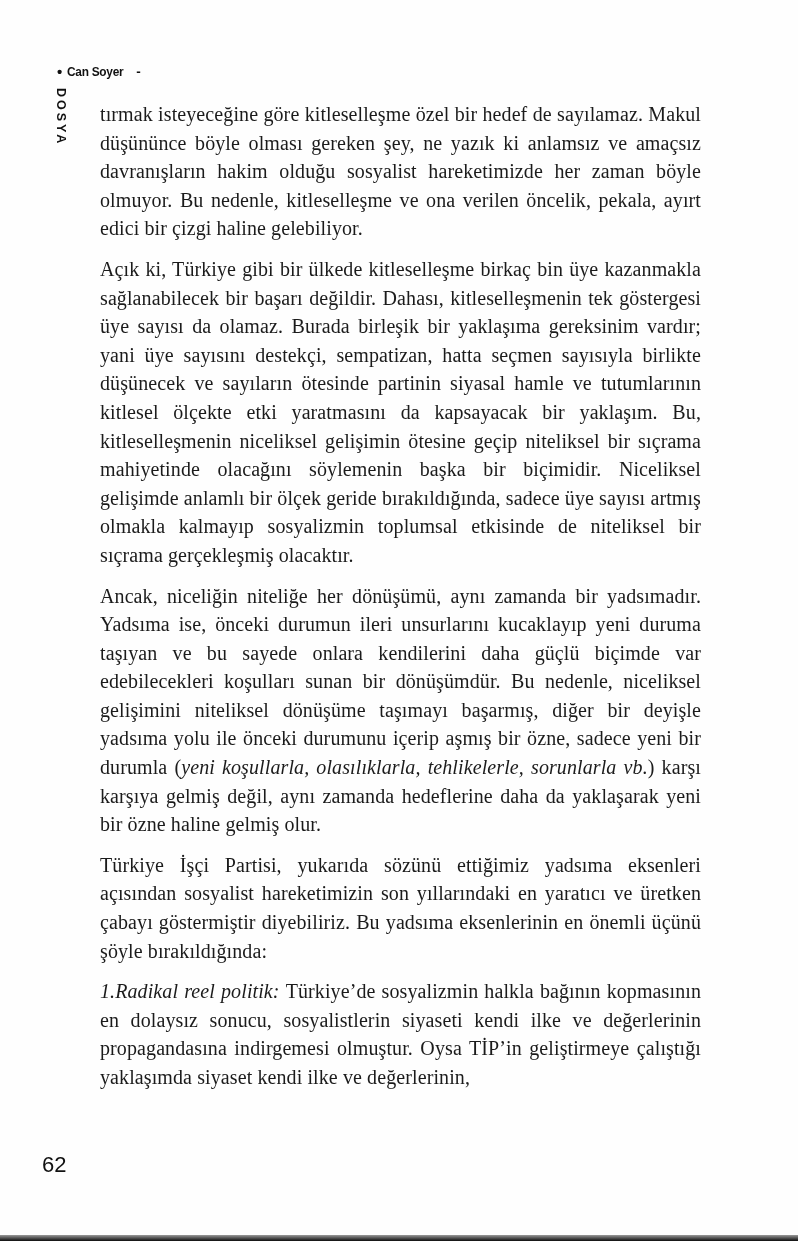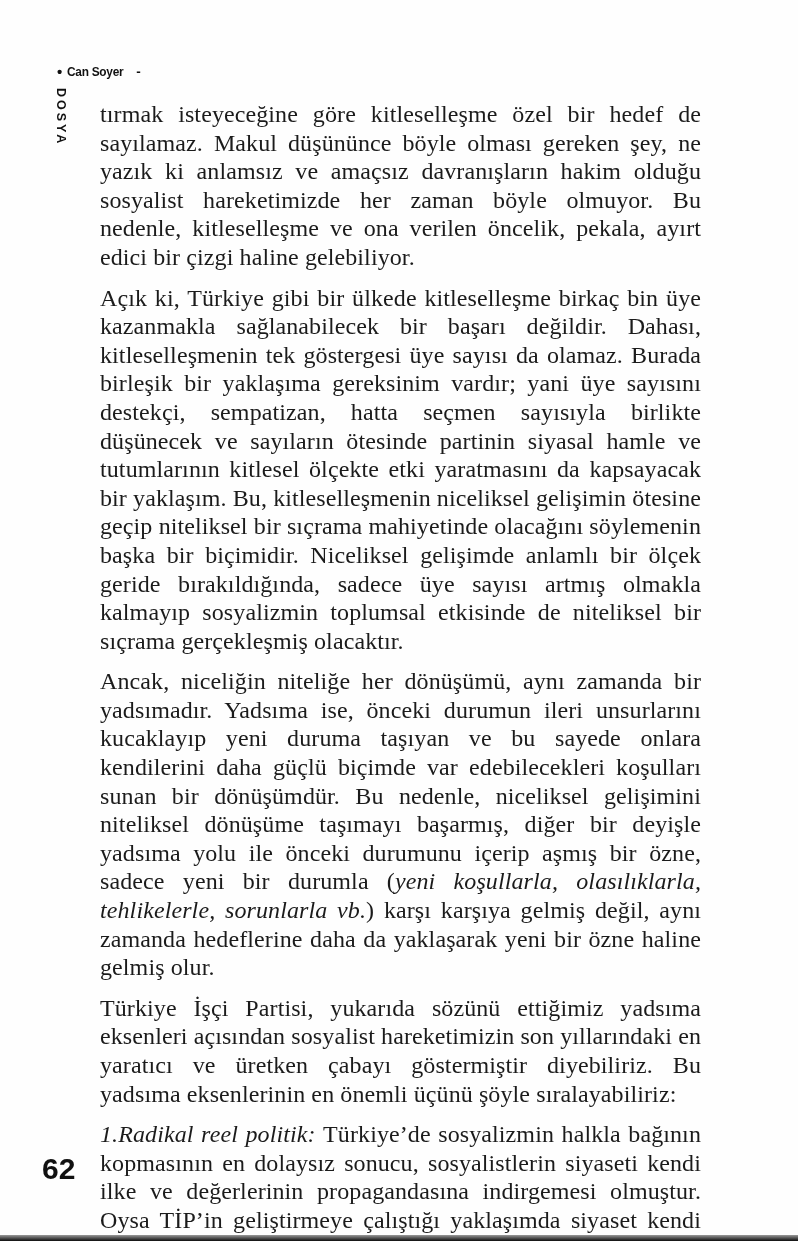--- a/index.html
+++ b/index.html
@@ -55,58 +55,58 @@
     letter-spacing: 3px;
     color: #111111;
   }
   .body-text {
     position: absolute;
     top: 100px;
     left: 100px;
     width: 601px;
   }
   .body-text p {
-    font-size: 24px;
+    font-size: 20px;
     line-height: 28.6px;
     text-align: justify;
     margin-bottom: 12px;
     letter-spacing: 0.1px;
   }
   .body-text p:last-child { margin-bottom: 5px; }
   .body-text em {
     font-style: italic;
   }
   .page-number {
     position: absolute;
     left: 42px;
     top: 1152px;
     font-family: "Liberation Sans", sans-serif;
-    font-weight: bold;
-    font-size: 30px;
+    font-weight: normal;
+    font-size: 22px;
     color: #111111;
   }
 </style>
 </head>
 <body>
 
 <div class="page">
 
   <header class="page-header">
     <span class="bullet">•</span>
     <span class="author">Can Soyer</span>
     <span class="separator">-</span>
   </header>
 
   <div class="section-label-vertical">DOSYA</div>
 
   <main class="body-text" id="paragraphs">
       <p><span>tırmak isteyeceğine göre kitleselleşme özel bir hedef de sayılamaz. Makul düşününce böyle olması gereken şey, ne yazık ki anlamsız ve amaçsız davranışların hakim olduğu sosyalist hareketimizde her zaman böyle olmuyor. Bu nedenle, kitleselleşme ve ona verilen öncelik, pekala, ayırt edici bir çizgi haline gelebiliyor.</span></p>
       <p><span>Açık ki, Türkiye gibi bir ülkede kitleselleşme birkaç bin üye kazanmakla sağlanabilecek bir başarı değildir. Dahası, kitleselleşmenin tek göstergesi üye sayısı da olamaz. Burada birleşik bir yaklaşıma gereksinim vardır; yani üye sayısını destekçi, sempatizan, hatta seçmen sayısıyla birlikte düşünecek ve sayıların ötesinde partinin siyasal hamle ve tutumlarının kitlesel ölçekte etki yaratmasını da kapsayacak bir yaklaşım. Bu, kitleselleşmenin niceliksel gelişimin ötesine geçip niteliksel bir sıçrama mahiyetinde olacağını söylemenin başka bir biçimidir. Niceliksel gelişimde anlamlı bir ölçek geride bırakıldığında, sadece üye sayısı artmış olmakla kalmayıp sosyalizmin toplumsal etkisinde de niteliksel bir sıçrama gerçekleşmiş olacaktır.</span></p>
       <p><span>Ancak, niceliğin niteliğe her dönüşümü, aynı zamanda bir yadsımadır. Yadsıma ise, önceki durumun ileri unsurlarını kucaklayıp yeni duruma taşıyan ve bu sayede onlara kendilerini daha güçlü biçimde var edebilecekleri koşulları sunan bir dönüşümdür. Bu nedenle, niceliksel gelişimini niteliksel dönüşüme taşımayı başarmış, diğer bir deyişle yadsıma yolu ile önceki durumunu içerip aşmış bir özne, sadece yeni bir durumla (</span><em>yeni koşullarla, olasılıklarla, tehlikelerle, sorunlarla vb.</em><span>) karşı karşıya gelmiş değil, aynı zamanda hedeflerine daha da yaklaşarak yeni bir özne haline gelmiş olur.</span></p>
-      <p><span>Türkiye İşçi Partisi, yukarıda sözünü ettiğimiz yadsıma eksenleri açısından sosyalist hareketimizin son yıllarındaki en yaratıcı ve üretken çabayı göstermiştir diyebiliriz. Bu yadsıma eksenlerinin en önemli üçünü şöyle sıralayabiliriz:</span></p>
+      <p><span>Türkiye İşçi Partisi, yukarıda sözünü ettiğimiz yadsıma eksenleri açısından sosyalist hareketimizin son yıllarındaki en yaratıcı ve üretken çabayı göstermiştir diyebiliriz. Bu yadsıma eksenlerinin en önemli üçünü şöyle bırakıldığında:</span></p>
       <p><em>1.Radikal reel politik: </em><span>Türkiye’de sosyalizmin halkla bağının kopmasının en dolaysız sonucu, sosyalistlerin siyaseti kendi ilke ve değerlerinin propagandasına indirgemesi olmuştur. Oysa TİP’in geliştirmeye çalıştığı yaklaşımda siyaset kendi ilke ve değerlerinin,</span></p>
     </main>
 
   <div class="page-number">62</div>
 
   <div class="scan-edge-bottom"></div>
 
 </div>
 
 </body></html>

